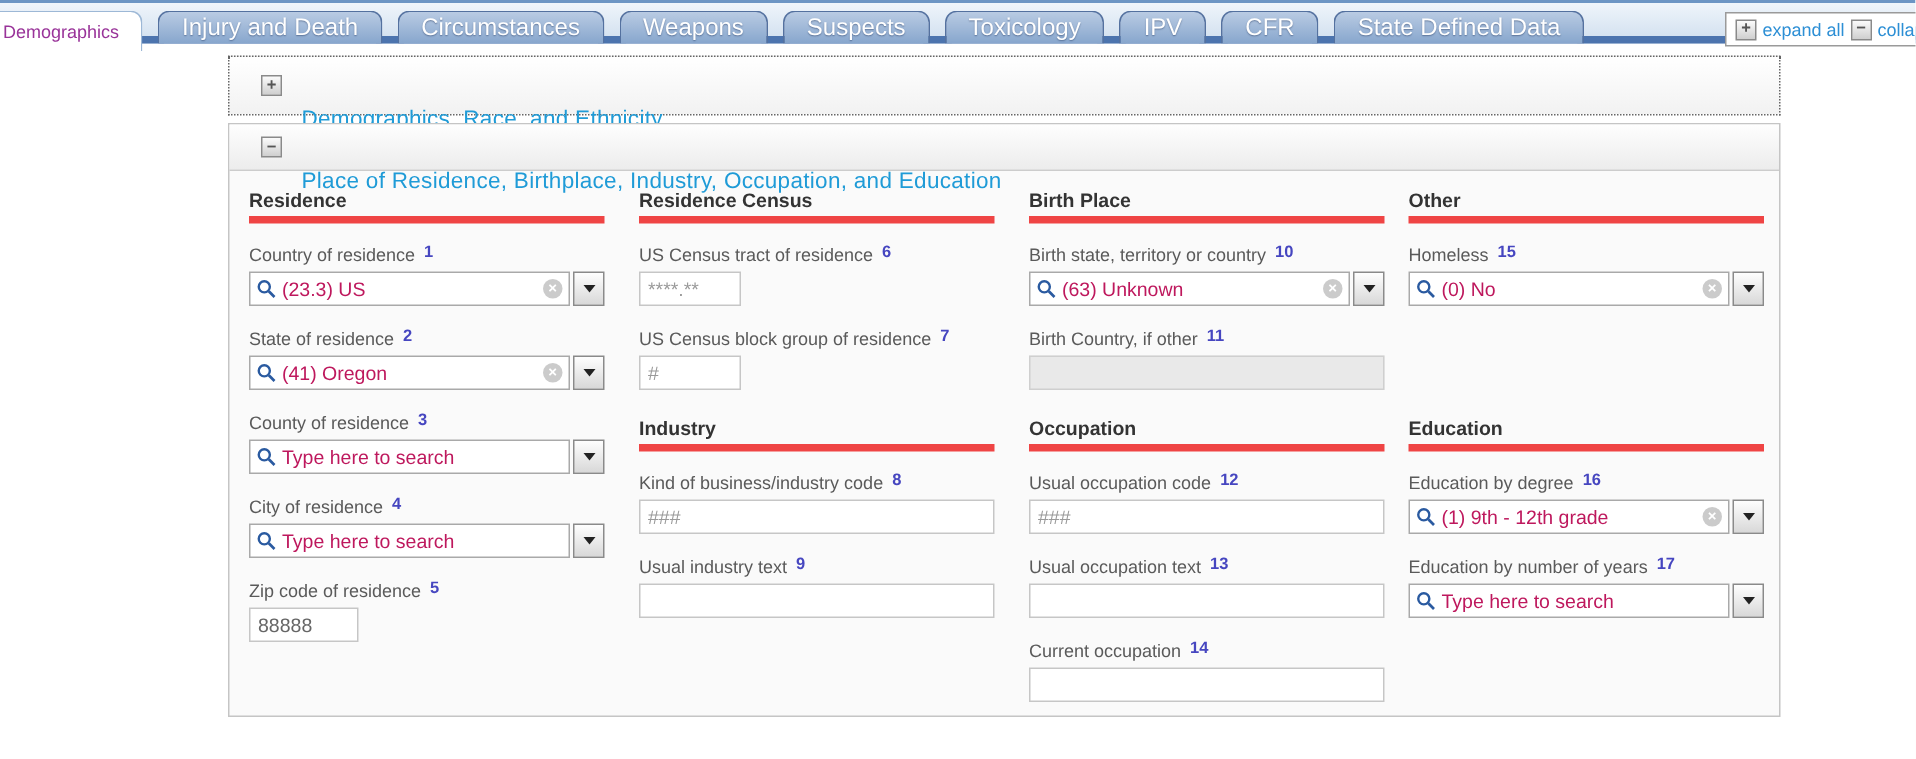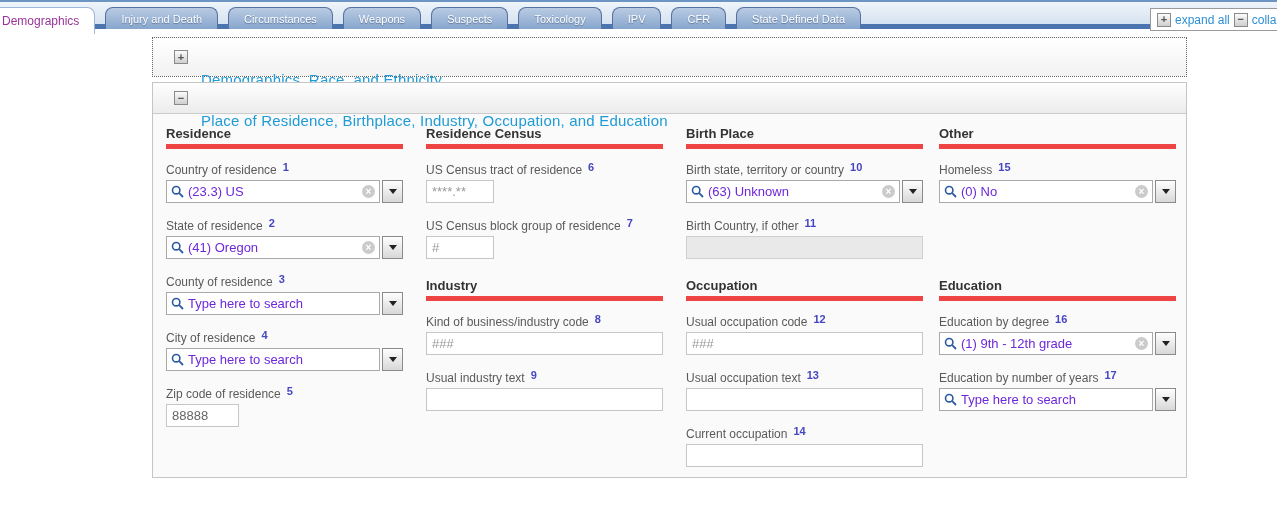--- a/index.html
+++ b/index.html
@@ -10,21 +10,21 @@
   
   .tabstrip { position:absolute; left:0; top:0; width:1277px; height:29px;
     background:linear-gradient(#eff5fb,#cfdeee);
     border-top:2px solid #6c95c4; }
   .tabstrip::after { content:""; position:absolute; left:0; bottom:0; width:1277px; height:5px;
     background:#4c74ae; }
   .tabs { position:absolute; left:-14px; bottom:0; display:flex; align-items:flex-end; gap:10px; z-index:2; }
   .tab { height:22px; padding:0 15px; display:flex; align-items:center;
     background:linear-gradient(#b9cbe3,#87a6cd);
     border:1px solid #54719f; border-bottom:none; border-radius:8px 8px 0 0;
-    font-size:11px; color:#fff; text-shadow:0 1px 1px rgba(20,40,80,.45);
+    font-size:16px; color:#fff; text-shadow:0 1px 1px rgba(20,40,80,.45);
     white-space:nowrap; cursor:pointer; }
   .tab.active { height:27px; margin-bottom:-5px; background:#fff; border-color:#9db8d6;
     color:#993399; text-shadow:none; font-size:12px; }
 
   
   .exp-box { position:absolute; left:1150px; top:8px; height:23px; width:160px; z-index:3;
     background:#fff; border:1px solid #9a9a9a; display:flex; align-items:center; gap:4px;
     padding:0 6px; }
   .sq-icon { width:14px; height:14px; flex:0 0 14px; border:1px solid #8a8a8a;
     background:linear-gradient(#fbfbfb,#cfcfcf); color:#555; font-size:11px; font-weight:bold;
@@ -50,21 +50,21 @@
   .group + .group { margin-top:3px; }
   .field { height:56px; }
   .f-label { font-size:12px; color:#5a5a5a; line-height:15px; }
   .f-num { font-size:11px; font-weight:bold; color:#4646c0; position:relative; top:-3px; margin-left:6px; }
   .spacer { height:56px; }
 
   
   .combo-row { display:flex; width:237px; height:23px; margin-top:2px; }
   .combo { flex:1; min-width:0; border:1px solid #a9a9a9; background:#fff;
     display:flex; align-items:center; padding:0 4px; gap:4px; }
-  .combo-val { flex:1; font-size:13px; color:#6d28d9; white-space:nowrap; overflow:hidden; }
+  .combo-val { flex:1; font-size:13px; color:#be185d; white-space:nowrap; overflow:hidden; }
   .clear { width:13px; height:13px; flex:0 0 13px; border-radius:50%; background:#cbcbcb;
     color:#fff; font-size:10px; font-weight:bold; line-height:13px; text-align:center; cursor:pointer; }
   .arrow-btn { width:21px; margin-left:2px; border:1px solid #8a8a8a;
     background:linear-gradient(#fefefe,#d8d8d8); display:flex; align-items:center;
     justify-content:center; cursor:pointer; }
   .tri { width:0; height:0; border-left:4px solid transparent; border-right:4px solid transparent;
     border-top:5px solid #222; }
   .ti { height:23px; border:1px solid #c6c6c6; background:#fff; font-size:13px; color:#666;
     padding:0 5px; margin-top:2px; font-family:"Liberation Sans","DejaVu Sans",sans-serif; }
   .ti::placeholder { color:#9a9a9a; opacity:1; }

